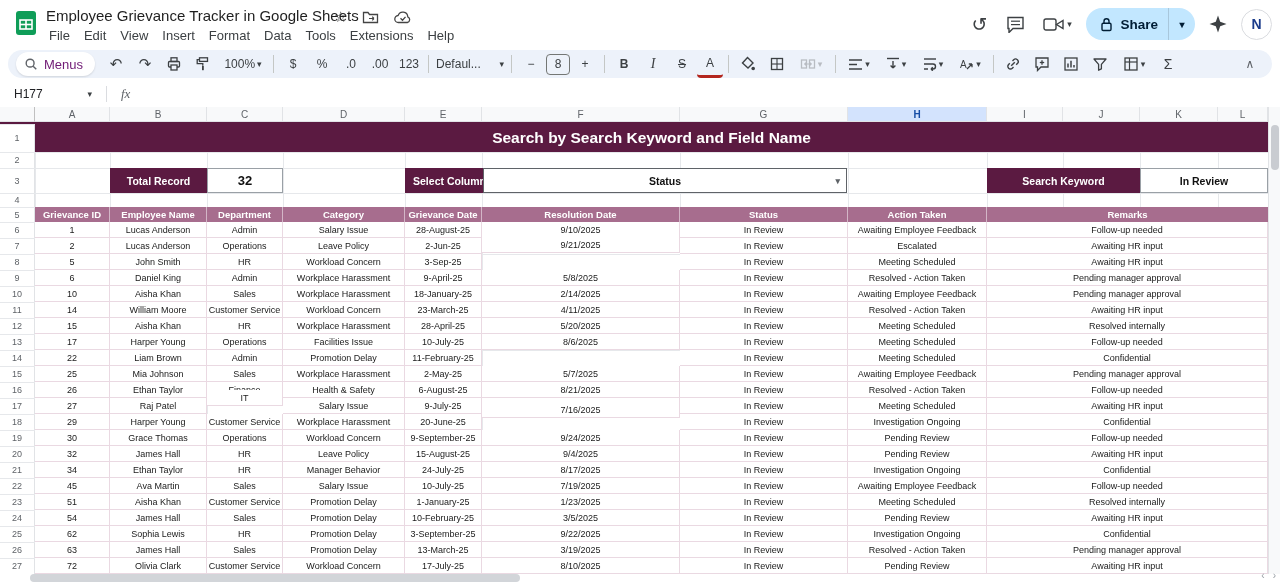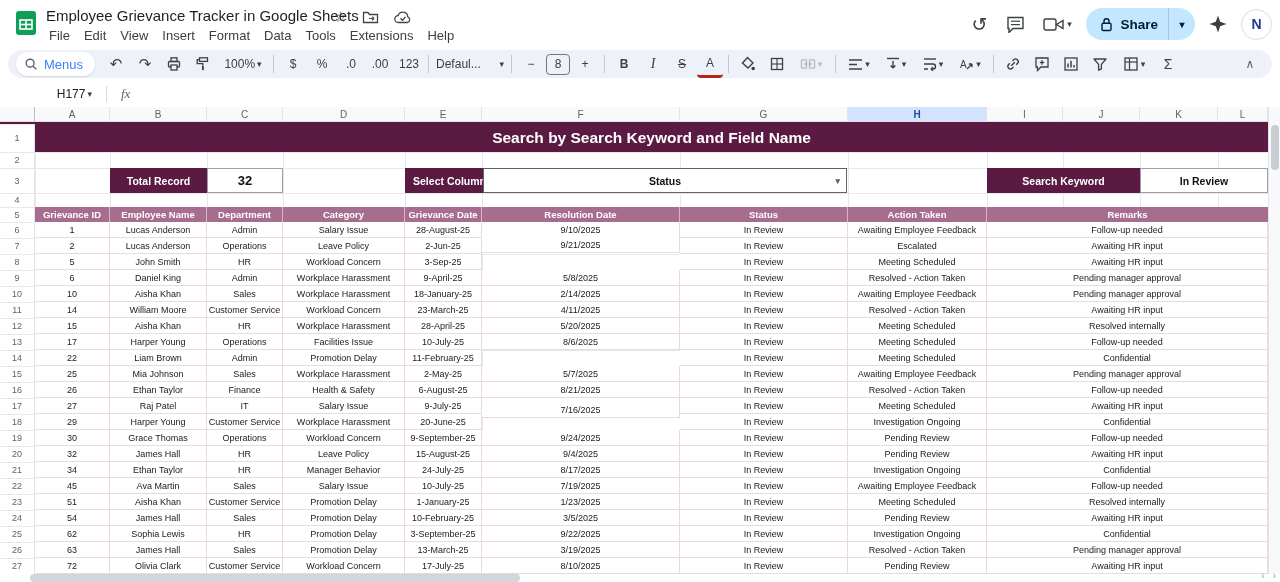--- a/index.html
+++ b/index.html
@@ -18,33 +18,33 @@
   .share-main{display:flex;align-items:center;gap:7px;padding:0 10px 0 14px;}
   .share-drop{width:26px;display:flex;align-items:center;justify-content:center;border-left:1px solid #a8c7dc;height:32px;font-size:10px;}
   .avatar{width:29px;height:29px;border-radius:50%;background:#fff;border:1px solid #dadce0;display:flex;align-items:center;justify-content:center;
           color:#1a3b8b;font-weight:bold;font-size:14px;box-shadow:0 0 0 2px #fff;}
   
   .toolbar{position:absolute;left:8px;top:50px;width:1264px;height:28px;background:#edf2fa;border-radius:14px;
            display:flex;align-items:center;gap:1px;padding:0 8px;box-sizing:border-box;font-size:13px;color:#3c4043;}
   .tb-btn{min-width:24px;height:24px;display:flex;align-items:center;justify-content:center;border-radius:4px;padding:0 2px;}
   .tb-txt{font-size:12px;color:#3c4043;}
   .menus-pill{height:24px;background:#fff;border-radius:12px;display:flex;align-items:center;gap:6px;padding:0 12px 0 8px;margin-right:6px;box-shadow:0 1px 2px rgba(0,0,0,.12);}
-  .menus-pill .lbl{font-size:13px;color:#3b82f6;}
+  .menus-pill .lbl{font-size:13px;color:#701a75;}
   .tb-div{width:1px;height:18px;background:#c4c7c5;margin:0 4px;}
   .caret{font-size:9px;color:#3c4043;margin-left:2px;}
   .size-box{width:22px;height:19px;border:1px solid #747775;border-radius:4px;display:flex;align-items:center;justify-content:center;font-size:12px;background:#edf2fa;}
   .bold-g{font-weight:bold;}
   .ital-g{font-style:italic;font-family:"Liberation Serif",serif;}
   .strike-g{text-decoration:line-through;}
   .tcolor-g{border-bottom:3px solid #b3261e;line-height:12px;padding:0 1px;}
   .grayed{color:#b8bcc2;}
   .collapse-btn{margin-left:auto;color:#5f6368;font-size:12px;}
   
   .fbar{position:absolute;left:0;top:80px;width:1280px;height:27px;background:#fff;border-bottom:1px solid #e1e3e6;display:flex;align-items:center;}
-  .namebox{width:78px;display:flex;align-items:center;justify-content:flex-end;padding:0 8px 0 14px;font-size:12px;color:#202124;}
+  .namebox{width:78px;display:flex;align-items:center;justify-content:space-between;padding:0 8px 0 14px;font-size:12px;color:#202124;}
   .fbar-div{width:1px;height:16px;background:#dadce0;margin:0 6px;}
   .fx{font-style:italic;font-family:"Liberation Serif",serif;color:#5f6368;font-size:13px;margin-left:8px;}
   
   .grid{position:absolute;left:0;top:107px;width:1280px;height:475px;background:#fff;}
   .colhead{position:absolute;top:0;height:15px;background:#f8f9fa;border-right:1px solid #e1e3e6;border-bottom:1px solid #e1e3e6;
            display:flex;align-items:center;justify-content:center;font-size:10px;color:#5f6368;box-sizing:border-box;}
   .colhead.sel{background:#d3e3fd;color:#174ea6;font-weight:bold;}
   .corner{position:absolute;left:0;top:0;width:35px;height:15px;background:#f8f9fa;border-right:1px solid #c0c0c0;border-bottom:1px solid #e1e3e6;box-sizing:border-box;}
   .rowhead{position:absolute;left:0;width:35px;background:#fff;border-right:1px solid #e1e3e6;display:flex;align-items:center;justify-content:center;
            font-size:9px;color:#5f6368;box-sizing:border-box;}
@@ -486,21 +486,21 @@
       <div class="cell dcell" style="left: 110px; top: 275px; width: 97px; height: 16px;">Ethan Taylor</div>
       <div class="cell dcell" style="left: 207px; top: 275px; width: 76px; height: 16px;">Finance</div>
       <div class="cell dcell" style="left: 283px; top: 275px; width: 122px; height: 16px;">Health &amp; Safety</div>
       <div class="cell dcell" style="left: 405px; top: 275px; width: 77px; height: 16px;">6-August-25</div>
       <div class="cell dcell" style="left: 482px; top: 275px; width: 198px; height: 16px;">8/21/2025</div>
       <div class="cell dcell" style="left: 680px; top: 275px; width: 168px; height: 16px;">In Review</div>
       <div class="cell dcell" style="left: 848px; top: 275px; width: 139px; height: 16px;">Resolved - Action Taken</div>
       <div class="cell dcell" style="left: 987px; top: 275px; width: 281px; height: 16px;">Follow-up needed</div>
       <div class="cell dcell" style="left: 35px; top: 291px; width: 75px; height: 16px;">27</div>
       <div class="cell dcell" style="left: 110px; top: 291px; width: 97px; height: 16px;">Raj Patel</div>
-      <div class="cell dcell" style="left: 207px; top: 291px; width: 76px; height: 16px;">IT</div>
+      <div class="cell dcell" style="left: 207px; top: 283px; width: 76px; height: 16px;">IT</div>
       <div class="cell dcell" style="left: 283px; top: 291px; width: 122px; height: 16px;">Salary Issue</div>
       <div class="cell dcell" style="left: 405px; top: 291px; width: 77px; height: 16px;">9-July-25</div>
       <div class="cell dcell" style="left: 482px; top: 291px; width: 198px; height: 16px;">7/23/2025</div>
       <div class="cell dcell" style="left: 680px; top: 291px; width: 168px; height: 16px;">In Review</div>
       <div class="cell dcell" style="left: 848px; top: 291px; width: 139px; height: 16px;">Meeting Scheduled</div>
       <div class="cell dcell" style="left: 987px; top: 291px; width: 281px; height: 16px;">Awaiting HR input</div>
       <div class="cell dcell" style="left: 35px; top: 307px; width: 75px; height: 16px;">29</div>
       <div class="cell dcell" style="left: 110px; top: 307px; width: 97px; height: 16px;">Harper Young</div>
       <div class="cell dcell" style="left: 207px; top: 307px; width: 76px; height: 16px;">Customer Service</div>
       <div class="cell dcell" style="left: 283px; top: 307px; width: 122px; height: 16px;">Workplace Harassment</div>

